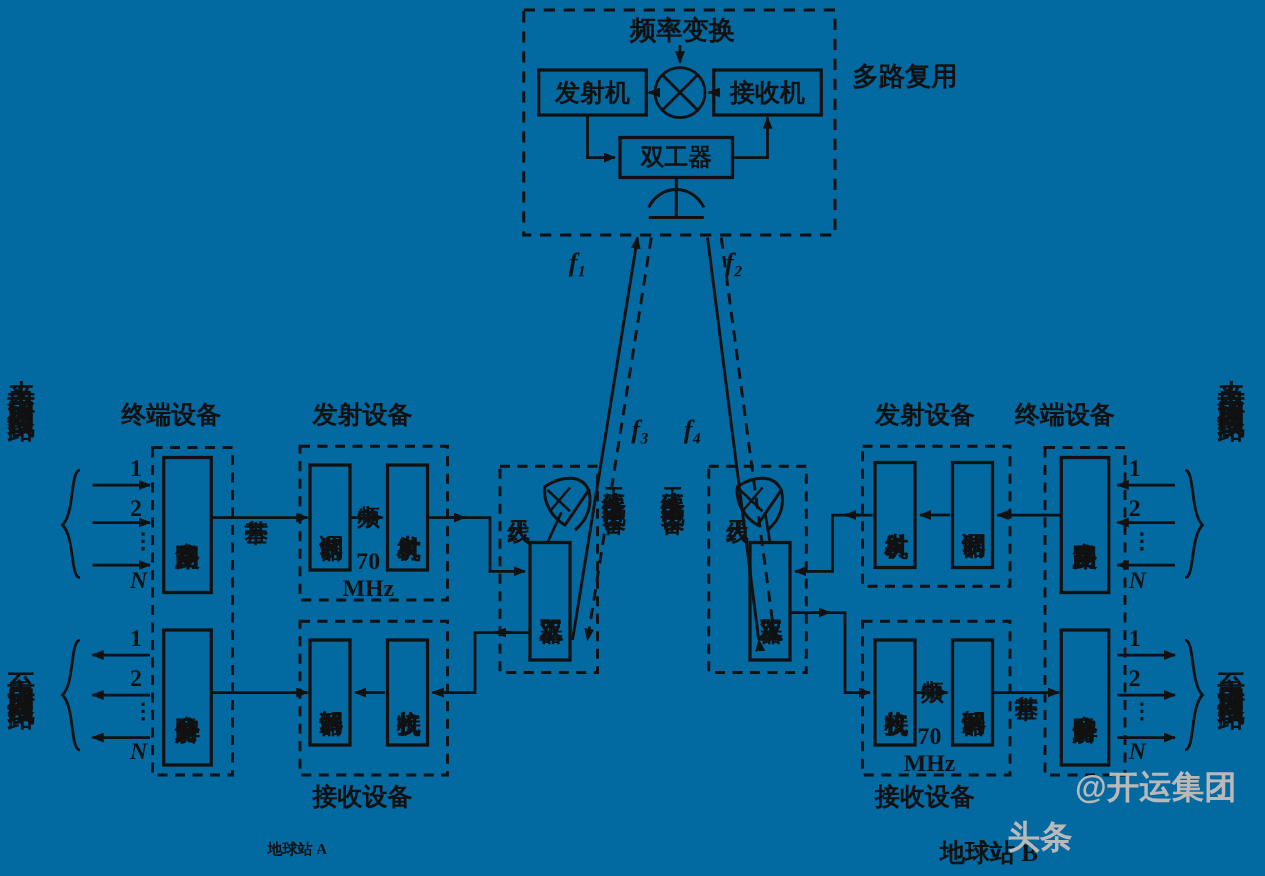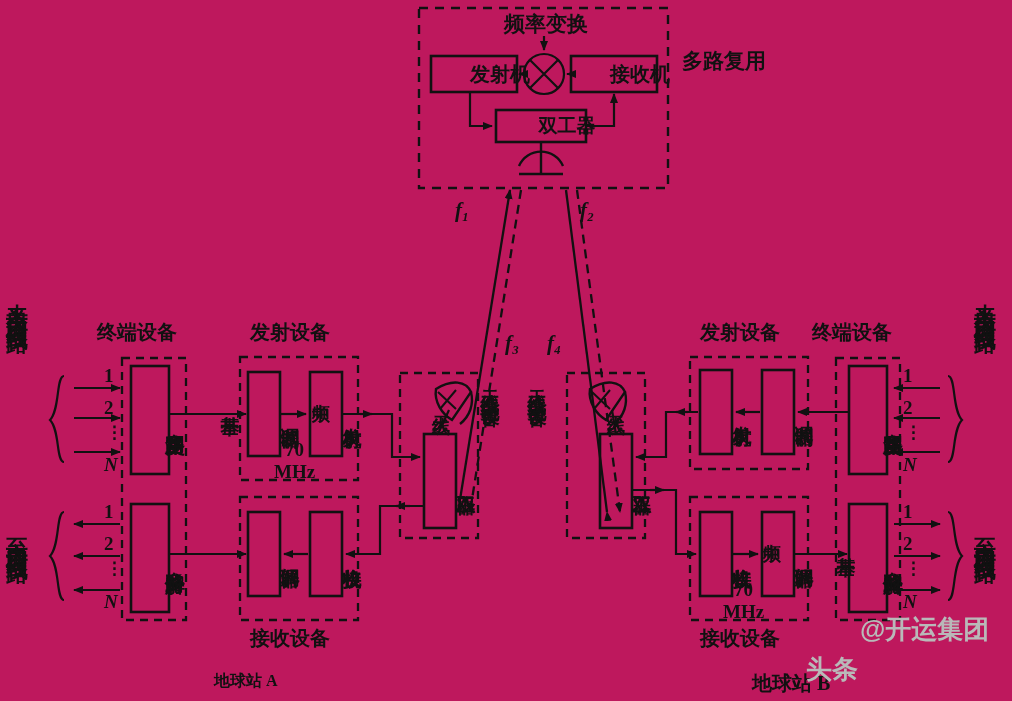--- a/index.html
+++ b/index.html
@@ -1,30 +1,30 @@
 <!DOCTYPE html>
 <html><head>
 <meta charset="utf-8">
 <style>
   html,body{margin:0;padding:0;background:#ffffff;}
   body{font-family:"Liberation Serif","DejaVu Serif",serif;}
-  #stage{position:relative;width:1012px;height:701px;background:#be185d;overflow:hidden;}
+  #stage{position:relative;width:1012px;height:701px;background:#0369a1;overflow:hidden;}
   #svgroot{position:absolute;left:0;top:0;width:1012px;height:701px;}
 
   .txt{position:absolute;color:#111;line-height:1;white-space:nowrap;font-weight:bold;}
   .cn{font-family:"Liberation Serif","DejaVu Serif",serif;font-weight:600;}
 
   
   .vcn{position:absolute;font-family:"Liberation Serif","DejaVu Serif",serif;
        font-weight:600;color:#111;writing-mode:vertical-rl;text-orientation:upright;
        letter-spacing:4px;line-height:1;}
 
   .boxlabel{position:absolute;display:flex;align-items:center;justify-content:center;
             text-align:center;color:#111;font-weight:700;
-            font-family:"Liberation Serif","DejaVu Serif",serif;margin-left:26px;}
+            font-family:"Liberation Serif","DejaVu Serif",serif;}
   .boxlabel.vert{writing-mode:vertical-rl;text-orientation:upright;letter-spacing:1px;}
 
   .ital{font-style:italic;font-family:"Liberation Serif","DejaVu Serif",serif;}
   .watermark{position:absolute;color:#b9b9b9;font-weight:700;
              font-family:Liberation Sans, sans-serif;white-space:nowrap;}
 </style>
 </head>
 <body>
 
 <div id="stage">
@@ -206,21 +206,21 @@
   <div class="txt" style="left:274px;top:462px;font-size:19px;">MHz</div>
 
   <div class="txt cn" style="left:250px;top:628px;font-size:20px;">接收设备</div>
   <div class="boxlabel vert" style="left:248px;top:512px;width:32px;height:84px;font-size:19px;">解调器</div>
   <div class="boxlabel vert" style="left:310px;top:512px;width:32px;height:84px;font-size:19px;">接收机</div>
 
   <div class="boxlabel vert" style="left:403px;top:378px;width:24px;height:48px;font-size:18px;">天线</div>
   <div class="boxlabel vert" style="left:424px;top:434px;width:32px;height:94px;font-size:19px;">双工器</div>
   <div class="vcn" style="left:481px;top:374px;height:160px;font-size:19px;">天线馈电设备</div>
 
-  <div class="txt cn" style="left:214px;top:673px;font-size:16px;">地球站 A</div>
+  <div class="txt cn" style="left:214px;top:673px;font-size:12px;">地球站 A</div>
 
   <div class="vcn" style="left:528px;top:374px;height:160px;font-size:19px;">天线馈电设备</div>
   <div class="boxlabel vert" style="left:578px;top:378px;width:24px;height:48px;font-size:18px;">天线</div>
   <div class="boxlabel vert" style="left:600px;top:434px;width:32px;height:94px;font-size:19px;">双工器</div>
 
   <div class="txt cn" style="left:700px;top:322px;font-size:20px;">发射设备</div>
   <div class="boxlabel vert" style="left:700px;top:370px;width:32px;height:84px;font-size:19px;">发射机</div>
   <div class="boxlabel vert" style="left:762px;top:370px;width:32px;height:84px;font-size:19px;">调制器</div>
 
   <div class="txt cn" style="left:700px;top:628px;font-size:20px;">接收设备</div>

